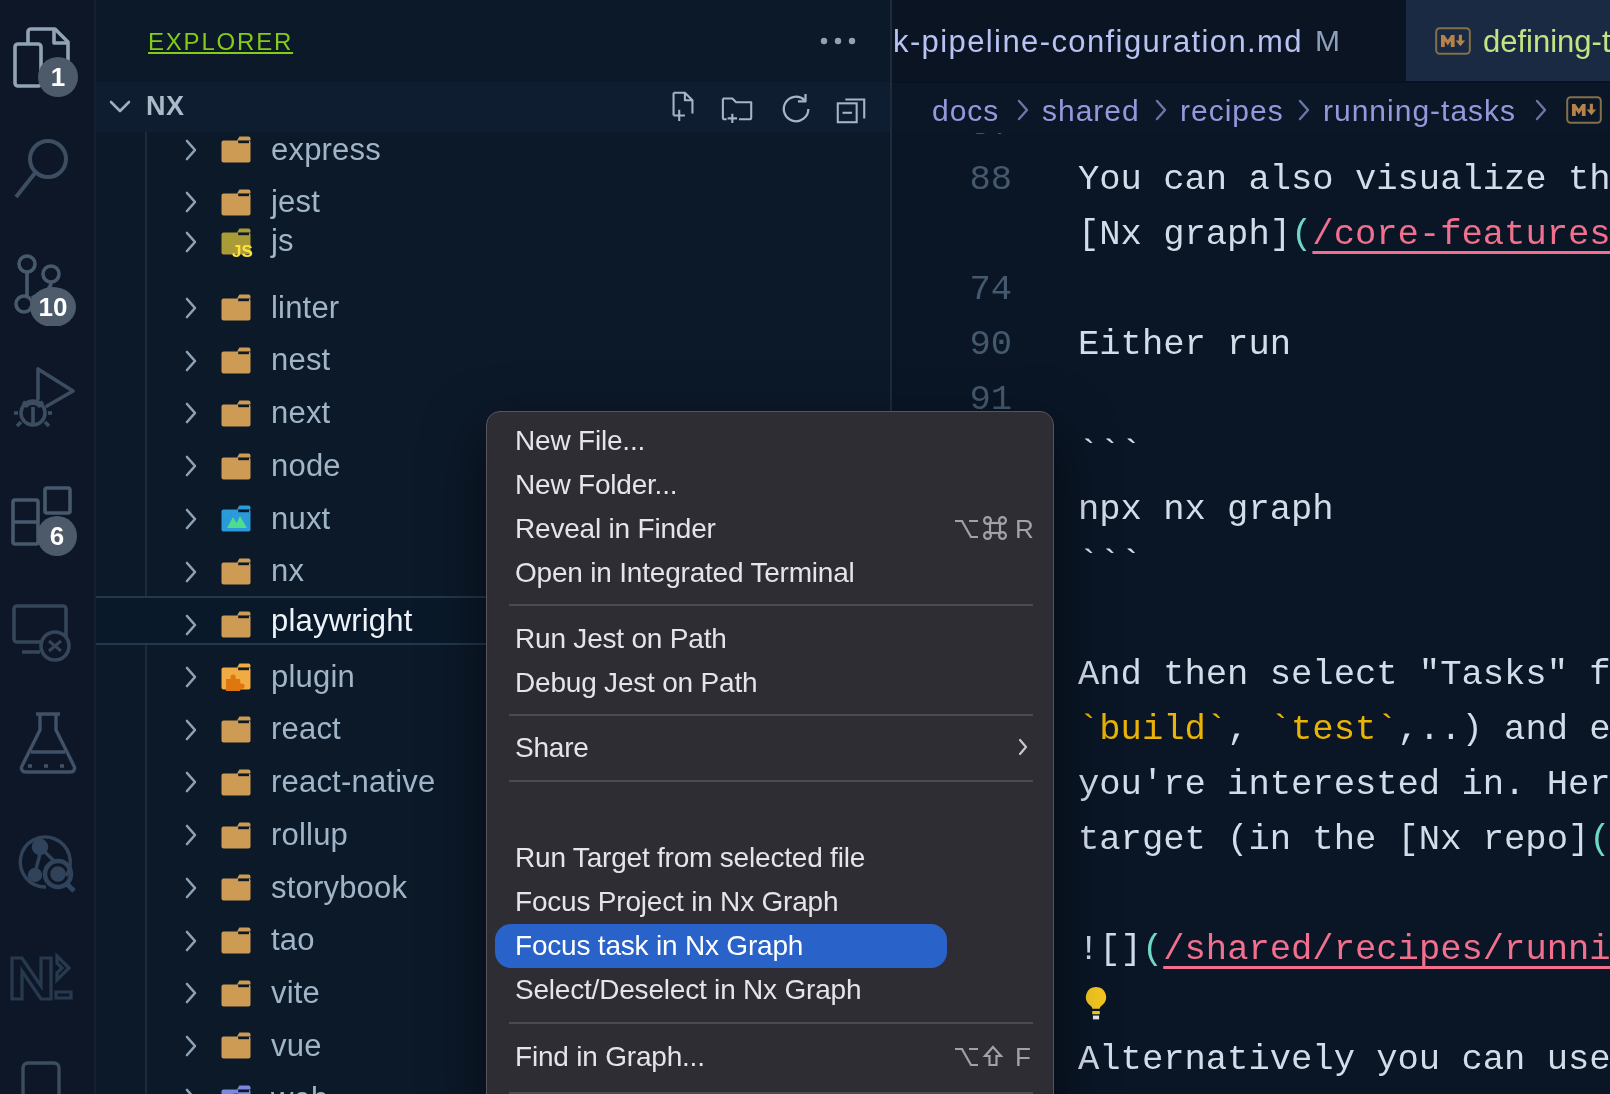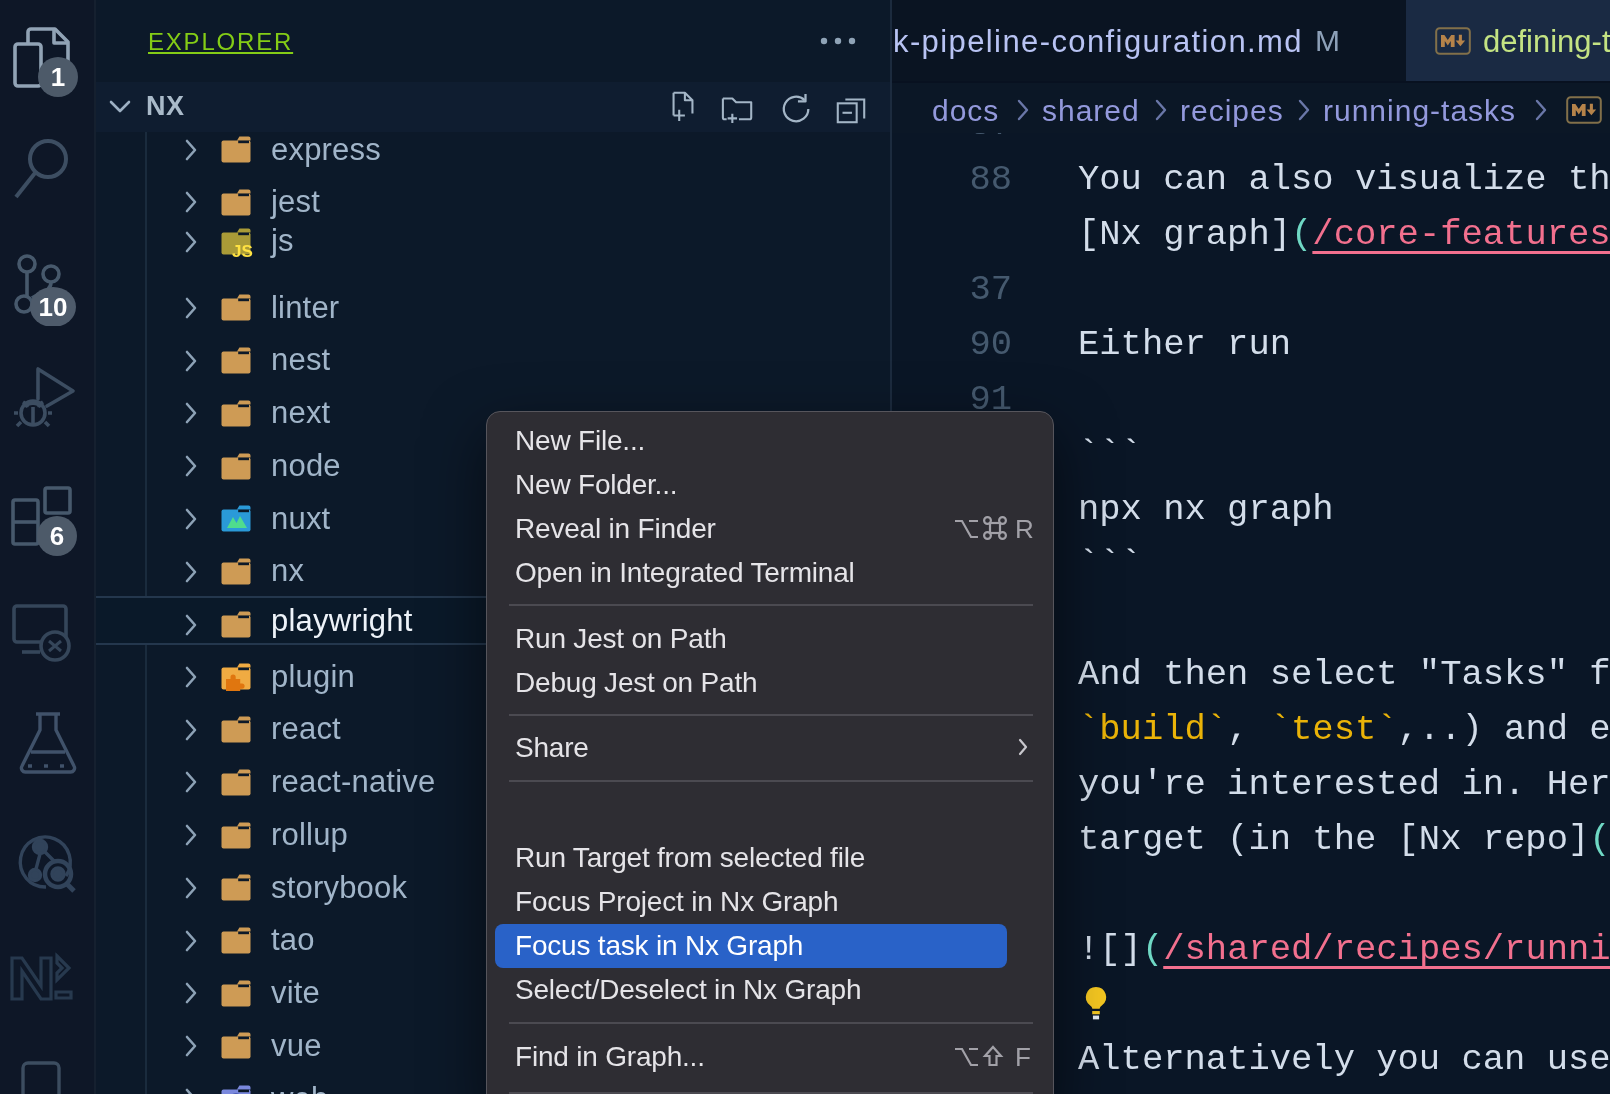--- a/index.html
+++ b/index.html
@@ -32,21 +32,21 @@
 #code { position:absolute; left:0; top:133px; width:720px; height:961px; overflow:hidden; }
 .cline { position:absolute; left:0; width:720px; height:55px; font-family:"Liberation Mono",monospace; font-size:35.5px; line-height:55px; white-space:pre; }
 .lnum { position:absolute; left:0; top:0; width:120px; text-align:right; color:#45596e; }
 .ltext { position:absolute; left:186px; top:0; color:#d3ddea; }
 .tl { color:#6fd8c4; }
 .lk { color:#f2708e; text-decoration:underline; text-underline-offset:7px; text-decoration-thickness:2.5px; text-decoration-skip-ink:none; }
 .gr { color:#eab308; }
 #menu { position:absolute; left:486px; top:411px; width:568px; height:700px; background:#2e2d33; border:1px solid #56555c; border-radius:14px; box-shadow:0 22px 60px rgba(0,0,0,0.55); }
 .mi { position:absolute; left:0; width:568px; height:44px; font-size:28px; letter-spacing:-0.2px; color:#e5e4e8; }
 .mi > span { position:absolute; left:28px; top:50%; transform:translateY(-50%); }
-.mi.hl { left:8px; width:512px; background:#2962c8; border-radius:8px; }
+.mi.hl { left:8px; width:452px; background:#2962c8; border-radius:16px; }
 .mi.hl > span { left:20px; color:#fff; }
 .misc { position:absolute; right:22px; top:7px; height:30px; }
 .miarr { position:absolute; right:26px; top:11px; width:12px; height:20px; }
 .msep { position:absolute; left:22px; width:524px; border-top:2px solid #4b4a51; }
 </style></head>
 <body>
 <div id="sidebar">
   <div id="sbtitle">EXPLORER</div>
   <svg id="sbdots" width="40" height="10" viewBox="0 0 40 10">
       <g fill="#8fa3b6">
@@ -392,21 +392,21 @@
 <span class="lnum">87</span>
 </div>
 <div class="cline" style="top:18.5px">
 <span class="lnum">88</span>
 <span class="ltext">You can also visualize the task gr</span>
 </div>
 <div class="cline" style="top:73.5px">
 <span class="ltext">[Nx graph]<span class="tl">(</span><span class="lk">/core-features/explore-graph</span></span>
 </div>
 <div class="cline" style="top:128.5px">
-<span class="lnum">37</span>
+<span class="lnum">74</span>
 </div>
 <div class="cline" style="top:183.5px">
 <span class="lnum">90</span>
 <span class="ltext">Either run</span>
 </div>
 <div class="cline" style="top:238.5px">
 <span class="lnum">91</span>
 </div>
 <div class="cline" style="top:293.5px">
 <span class="lnum">92</span>

